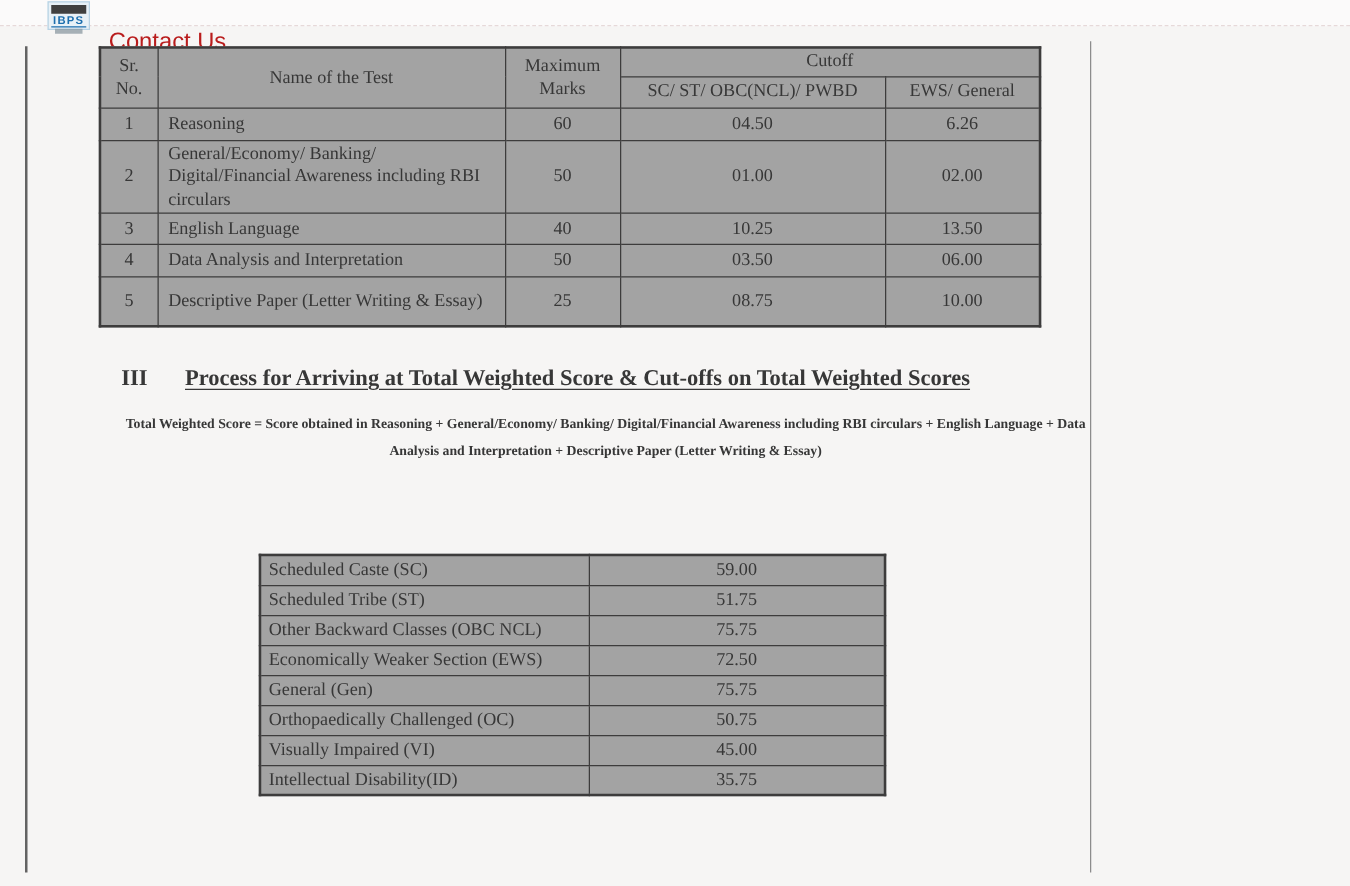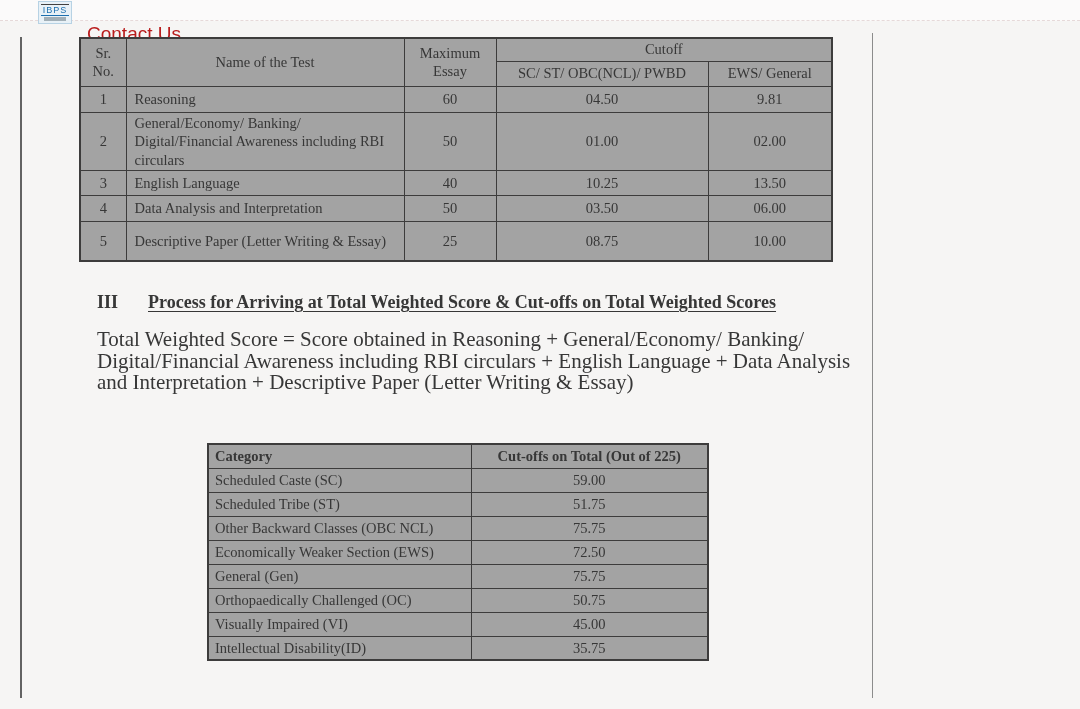--- a/index.html
+++ b/index.html
@@ -10,23 +10,23 @@
   }
   .top-strip{
     position:absolute;left:0;top:0;width:1080px;height:20px;
     background:#fbfafa;border-bottom:1px dashed #e6d9d9;
   }
   .logo{
     position:absolute;left:38px;top:1px;width:34px;height:23px;
     background:#e8f1f7;border:1px solid #b7d2e4;text-align:center;box-sizing:border-box;
   }
   .logo-text{
-    font-family:"Liberation Sans",sans-serif;font-size:9px;font-weight:normal;
+    font-family:"Liberation Sans",sans-serif;font-size:9px;font-weight:bold;
     color:#1d6fae;letter-spacing:1px;line-height:10px;
-    border-top:1px solid #404040;border-bottom:1px solid #1d6fae;
+    border-top:7px solid #404040;border-bottom:1px solid #1d6fae;
     margin:2px 2px 0 2px;
   }
   .logo-sub{height:4px;margin:1px 5px 0 5px;background:#8b98a2;opacity:.75;}
   .contact{
     position:absolute;left:87px;top:23px;
     font-family:"Liberation Sans","DejaVu Sans",sans-serif;
     font-size:19px;color:#b91c1c;
   }
   .vline-left{position:absolute;left:20px;top:37px;width:1.5px;height:661px;background:#636363;}
   .vline-right{position:absolute;left:872px;top:33px;width:1.3px;height:665px;background:#8c8c8c;}
@@ -46,21 +46,21 @@
   }
   .t2 th{font-weight:bold;}
   .t2 .cat{text-align:left;}
   .t2 .val{text-align:center;}
 
   .sec{position:absolute;left:97px;top:292px;font-size:18px;font-weight:bold;white-space:nowrap;}
   .sec-num{display:inline-block;width:51px;}
   .sec-title{text-decoration:underline;text-underline-offset:3px;}
   .para{
     position:absolute;left:97px;top:329px;width:775px;
-    font-size:21px;font-weight:normal;line-height:21.5px;text-align:left;
+    font-size:11px;font-weight:bold;line-height:21.5px;text-align:center;
   }
 </style>
 </head>
 <body>
 
 <div class="canvas">
 
   <div class="top-strip"></div>
 
   <div class="logo">
@@ -78,33 +78,33 @@
       <col style="width:46px">
         <col style="width:278px">
         <col style="width:92px">
       <col style="width:212px">
         <col style="width:124px">
     </colgroup>
     <tbody>
       <tr style="height:23px">
         <th rowspan="2">Sr. No.</th>
         <th rowspan="2">Name of the Test</th>
-        <th rowspan="2">Maximum Essay</th>
+        <th rowspan="2">Maximum Marks</th>
         <th colspan="2">Cutoff</th>
       </tr>
       <tr style="height:25px">
         <th>SC/ ST/ OBC(NCL)/ PWBD</th>
         <th>EWS/ General</th>
       </tr>
       <tr style="height:26px">
         <td>1</td>
         <td class="name-cell">Reasoning</td>
         <td>60</td>
         <td>04.50</td>
-        <td>9.81</td>
+        <td>6.26</td>
       </tr>
       <tr style="height:57px">
         <td>2</td>
         <td class="name-cell">General/Economy/ Banking/ Digital/Financial Awareness including RBI circulars</td>
         <td>50</td>
         <td>01.00</td>
         <td>02.00</td>
       </tr>
       <tr style="height:25px">
         <td>3</td>
@@ -136,24 +136,20 @@
 
   <div class="para">Total Weighted Score = Score obtained in Reasoning + General/Economy/ Banking/ Digital/Financial Awareness including RBI circulars + English Language + Data Analysis and Interpretation + Descriptive Paper (Letter Writing &amp; Essay)</div>
 
   <table class="t2">
     <colgroup>
       <col style="width:263px">
         <col style="width:237px">
     </colgroup>
     <tbody>
       <tr style="height:24px">
-        <th class="cat">Category</th>
-        <th class="val">Cut-offs on Total (Out of 225)</th>
-      </tr>
-      <tr style="height:24px">
         <td class="cat">Scheduled Caste (SC)</td>
         <td class="val">59.00</td>
       </tr>
       <tr style="height:24px">
         <td class="cat">Scheduled Tribe (ST)</td>
         <td class="val">51.75</td>
       </tr>
       <tr style="height:24px">
         <td class="cat">Other Backward Classes (OBC NCL)</td>
         <td class="val">75.75</td>

